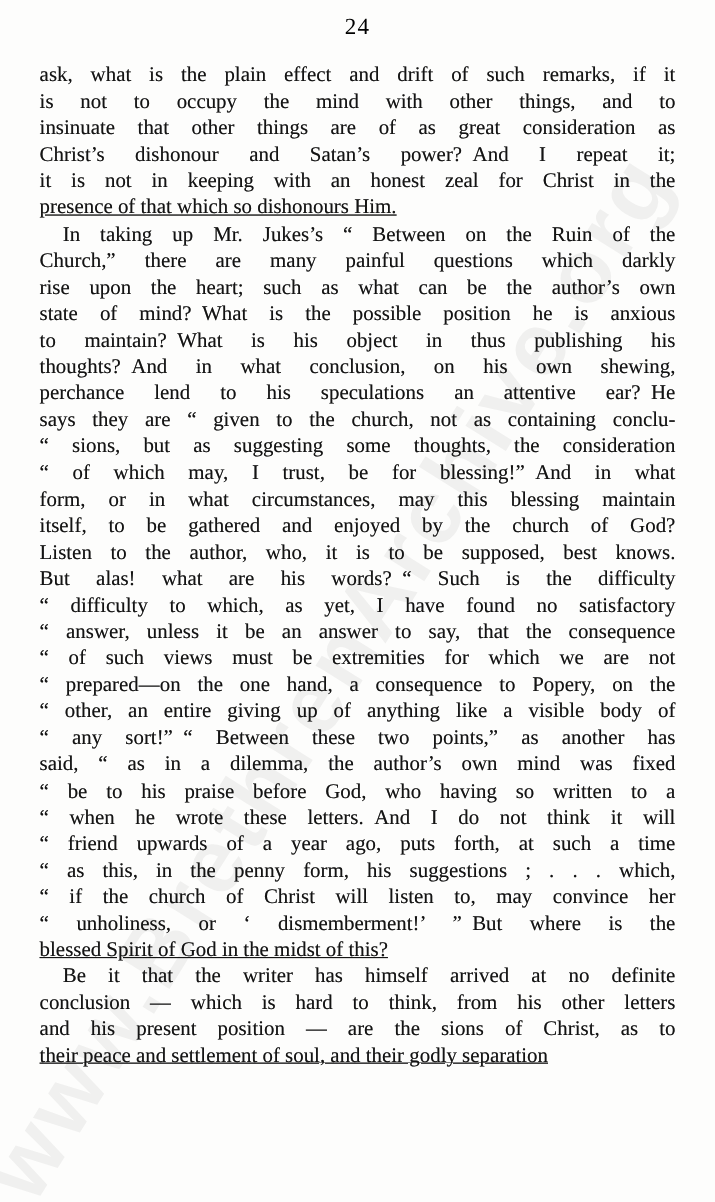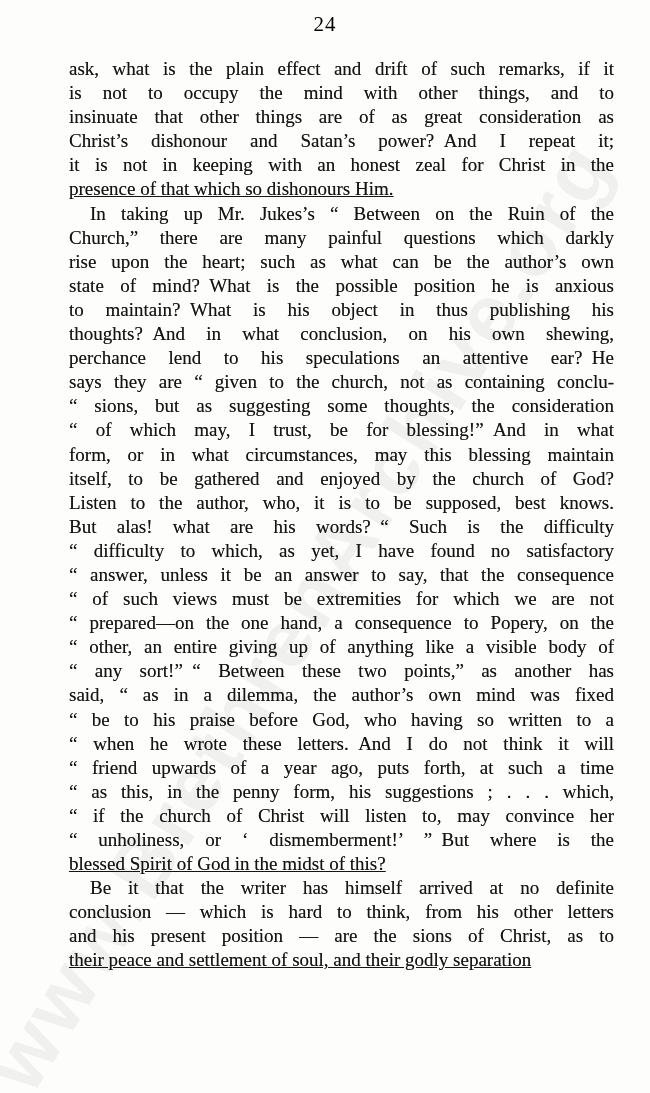--- a/index.html
+++ b/index.html
@@ -47,21 +47,20 @@
     font-size: 19px;
     line-height: 24.1px;
     text-shadow: 0 0 0.3px rgba(20,20,20,0.55);
   }
   .line {
     text-align: justify;
     text-align-last: justify;
     white-space: normal;
     height: 24.1px;
     overflow: visible;
-    margin-left: 33px;
   }
   .line.parlast { text-align-last: left; text-decoration: underline; }
   .line.indent { text-indent: 21px; }
   .it { }
 </style>
 </head>
 <body>
 
 <div class="page">
   <div class="watermark">www.BrethrenArchive.org</div>

